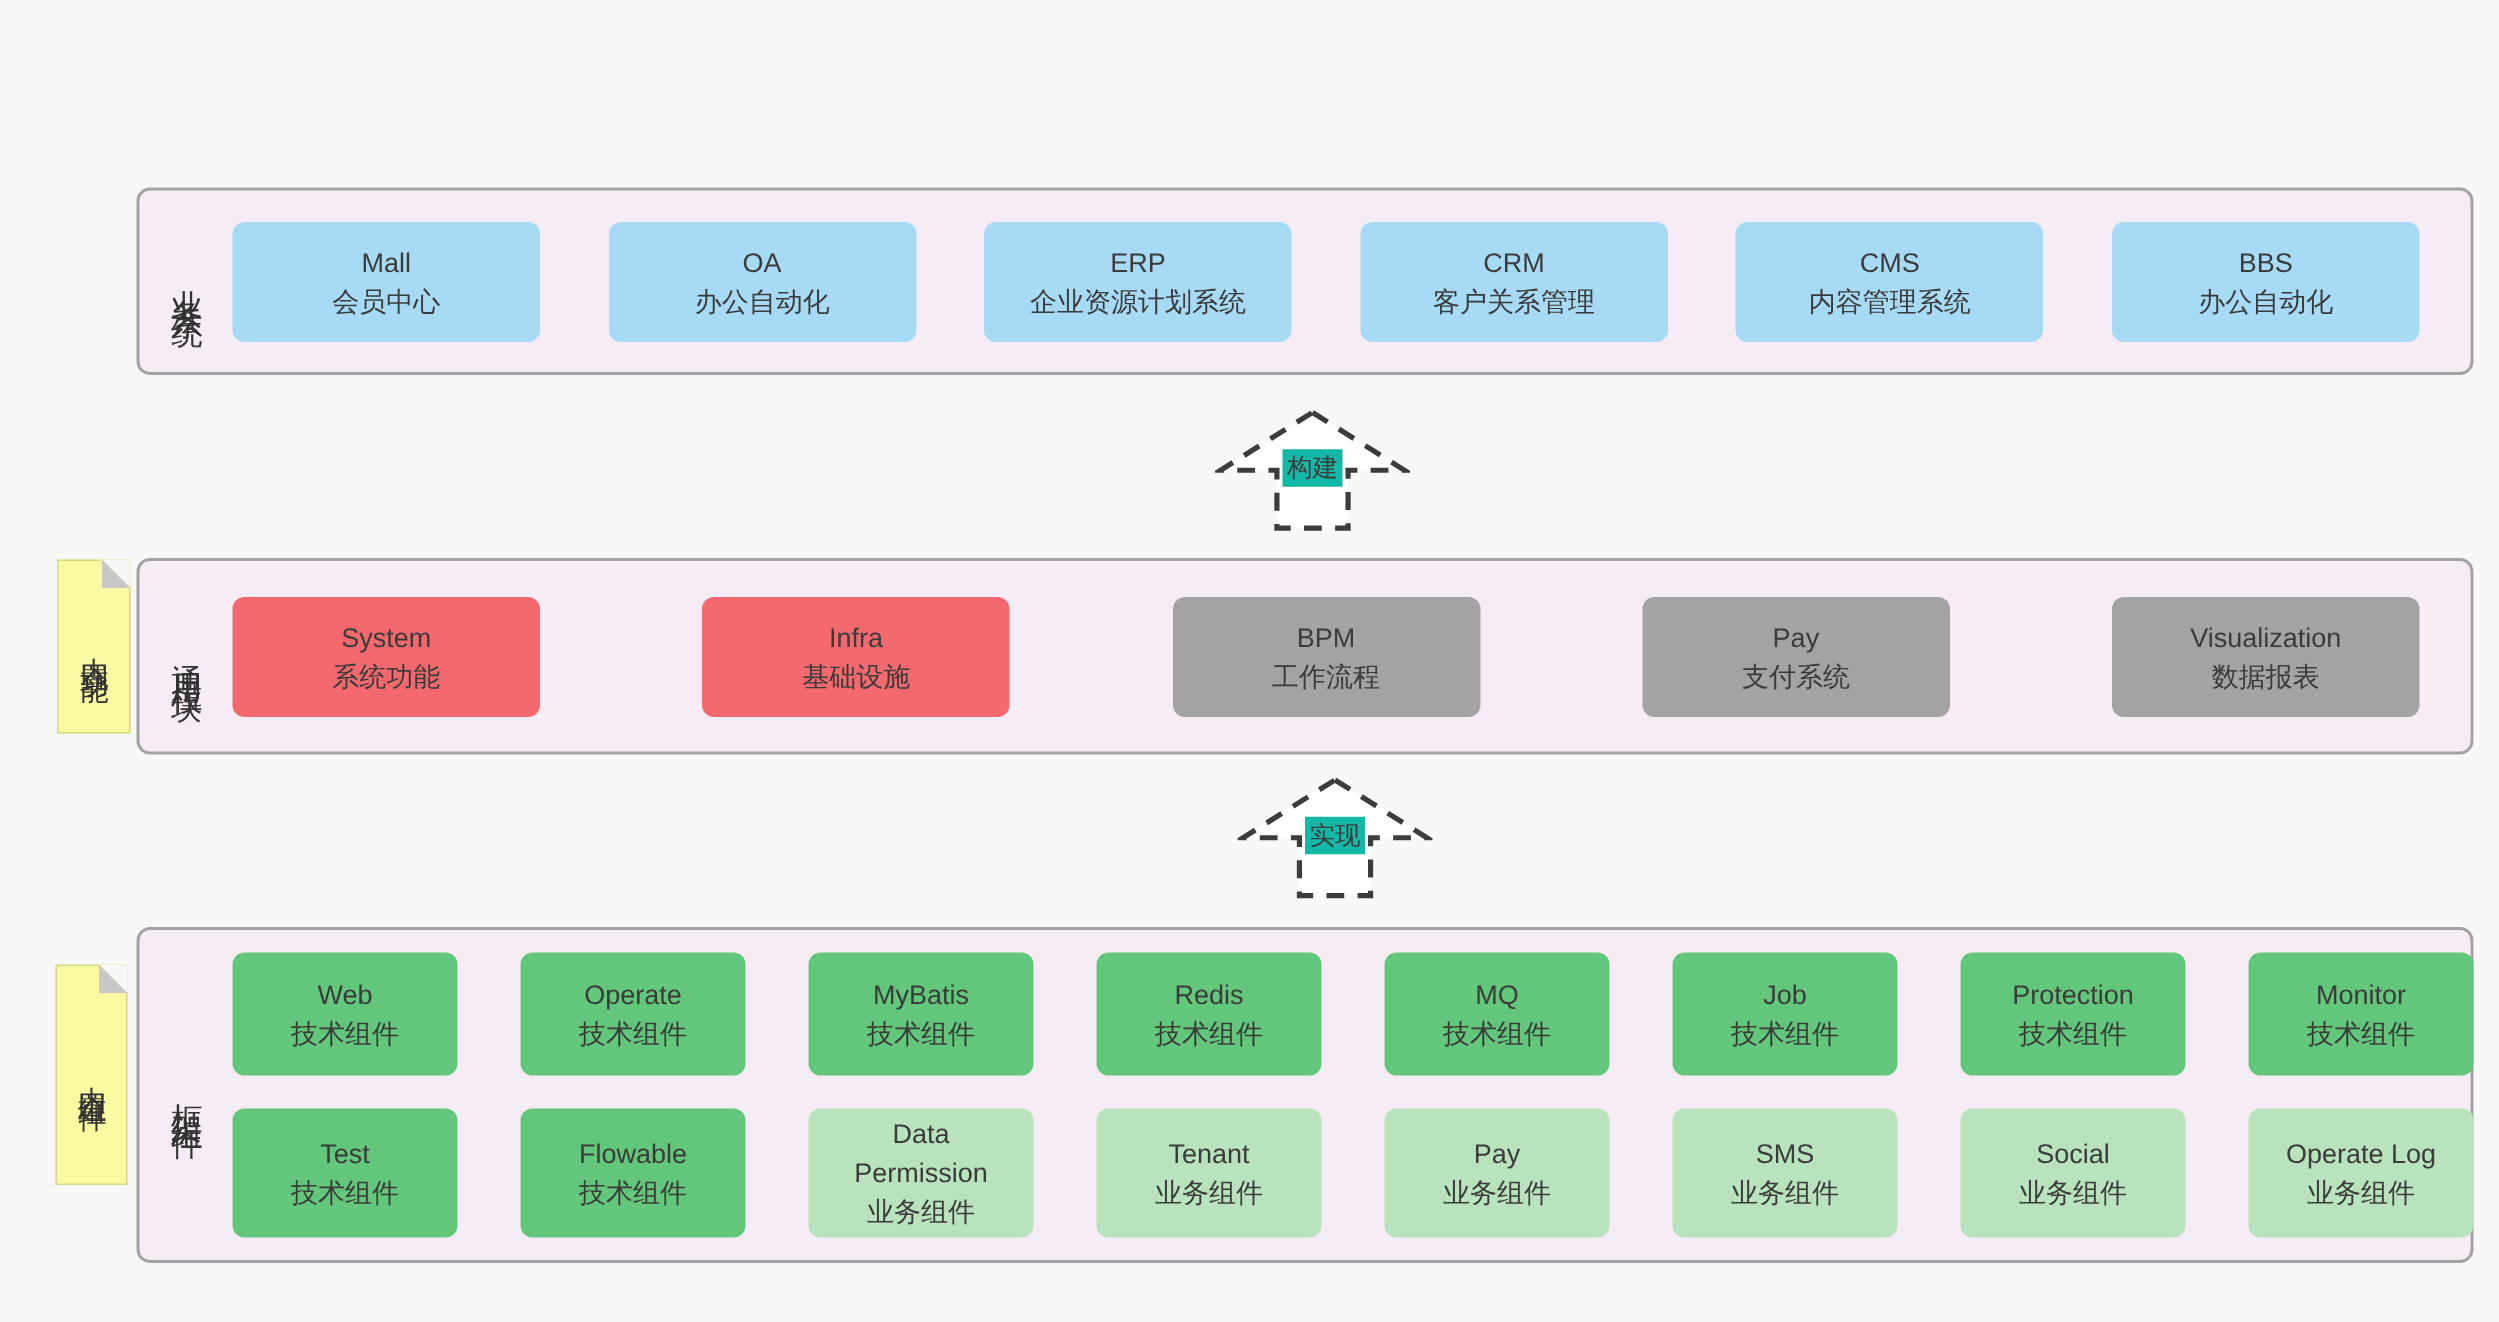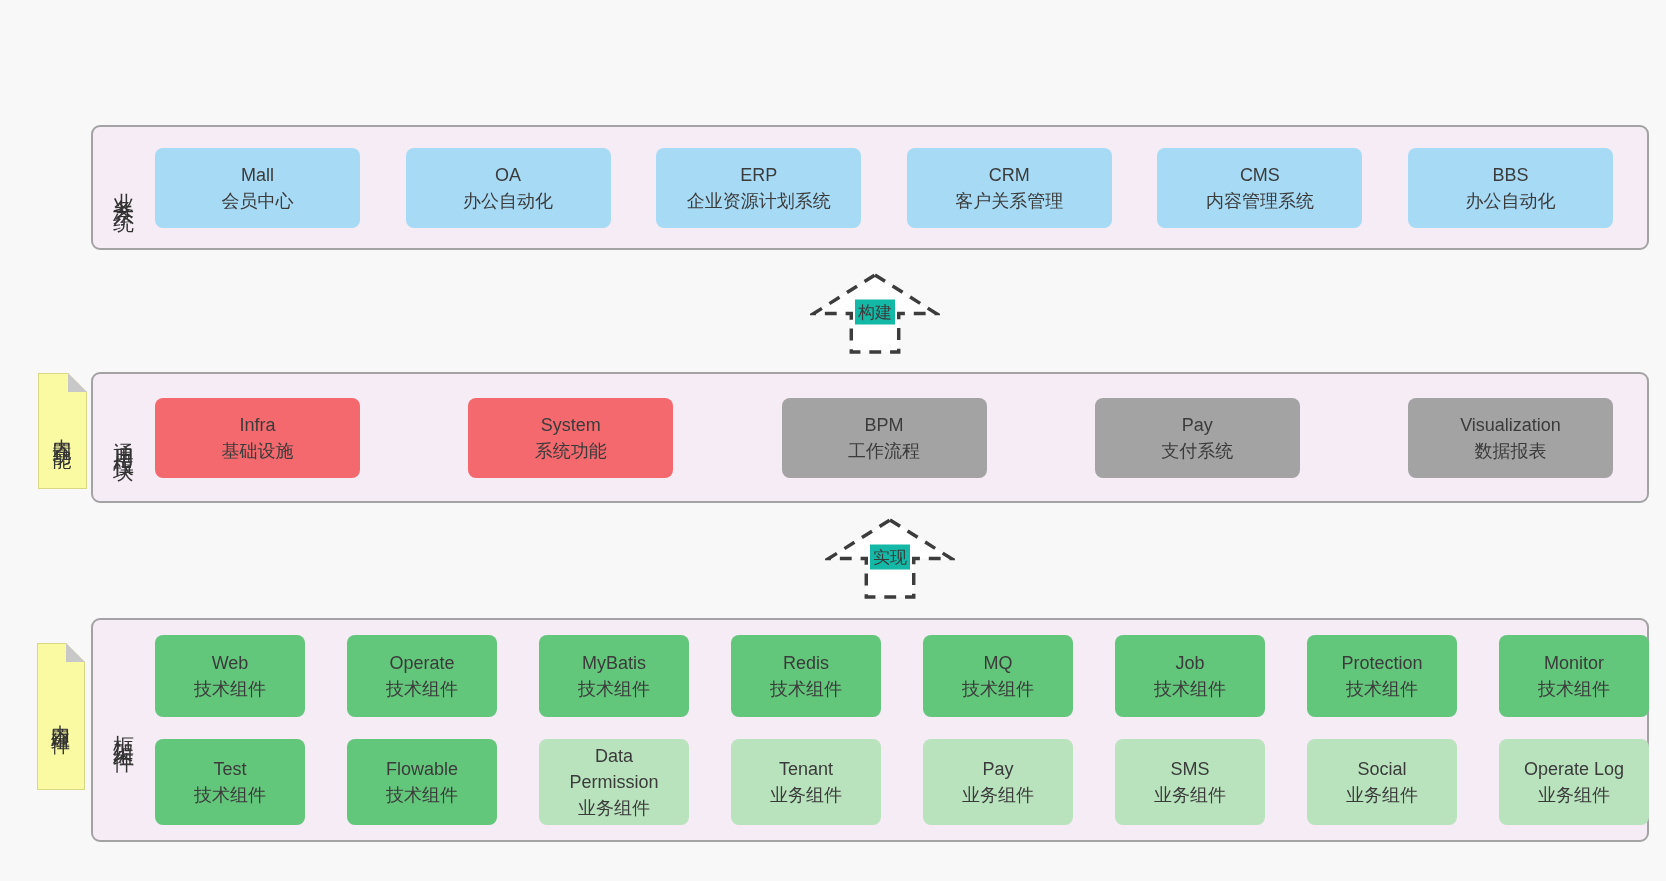--- a/index.html
+++ b/index.html
@@ -119,26 +119,26 @@
 <div class="sticky sticky-modules">
   <span>内置功能</span>
 </div>
 
 <div class="layer layer-modules">
   <div class="layer-label">
     <span>通用模块</span>
   </div>
   <div class="boxes-row">
     <div class="node node-wide node-red">
+      <span>System</span>
+      <span>系统功能</span>
+    </div>
+    <div class="node node-wide node-red">
       <span>Infra</span>
       <span>基础设施</span>
-    </div>
-    <div class="node node-wide node-red">
-      <span>System</span>
-      <span>系统功能</span>
     </div>
     <div class="node node-wide node-pink">
       <span>BPM</span>
       <span>工作流程</span>
     </div>
     <div class="node node-wide node-pink">
       <span>Pay</span>
       <span>支付系统</span>
     </div>
     <div class="node node-wide node-pink">

